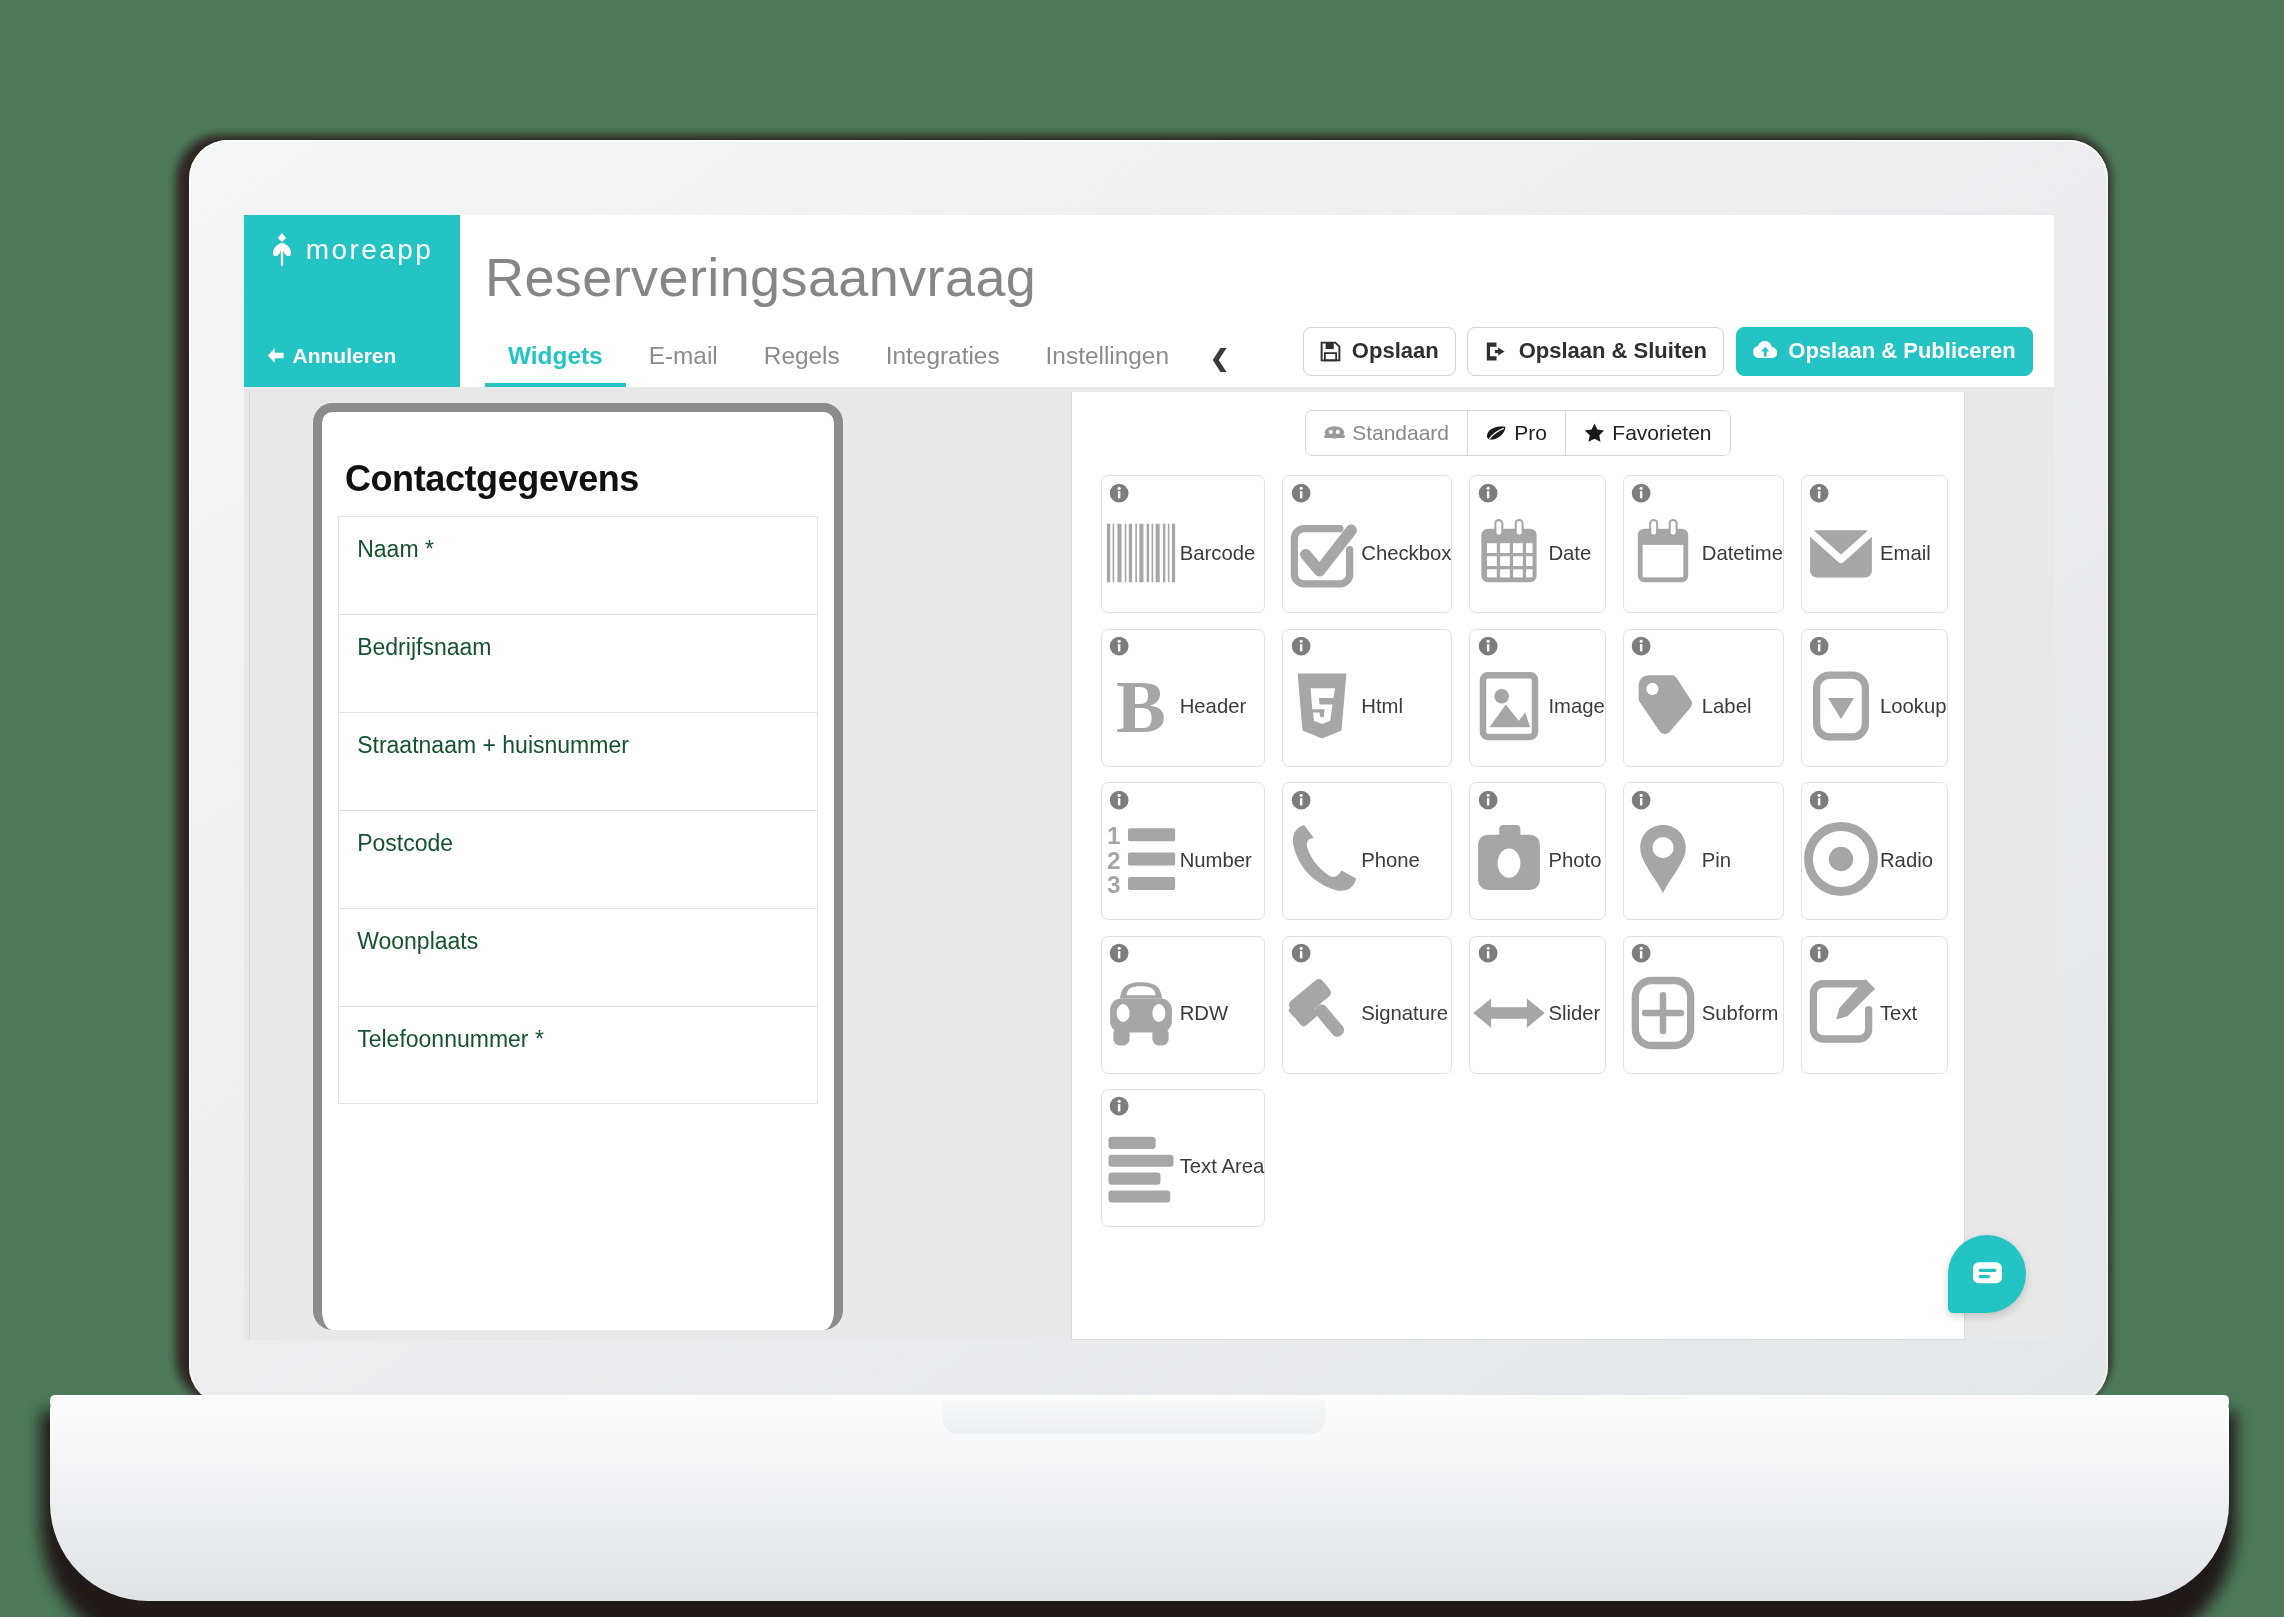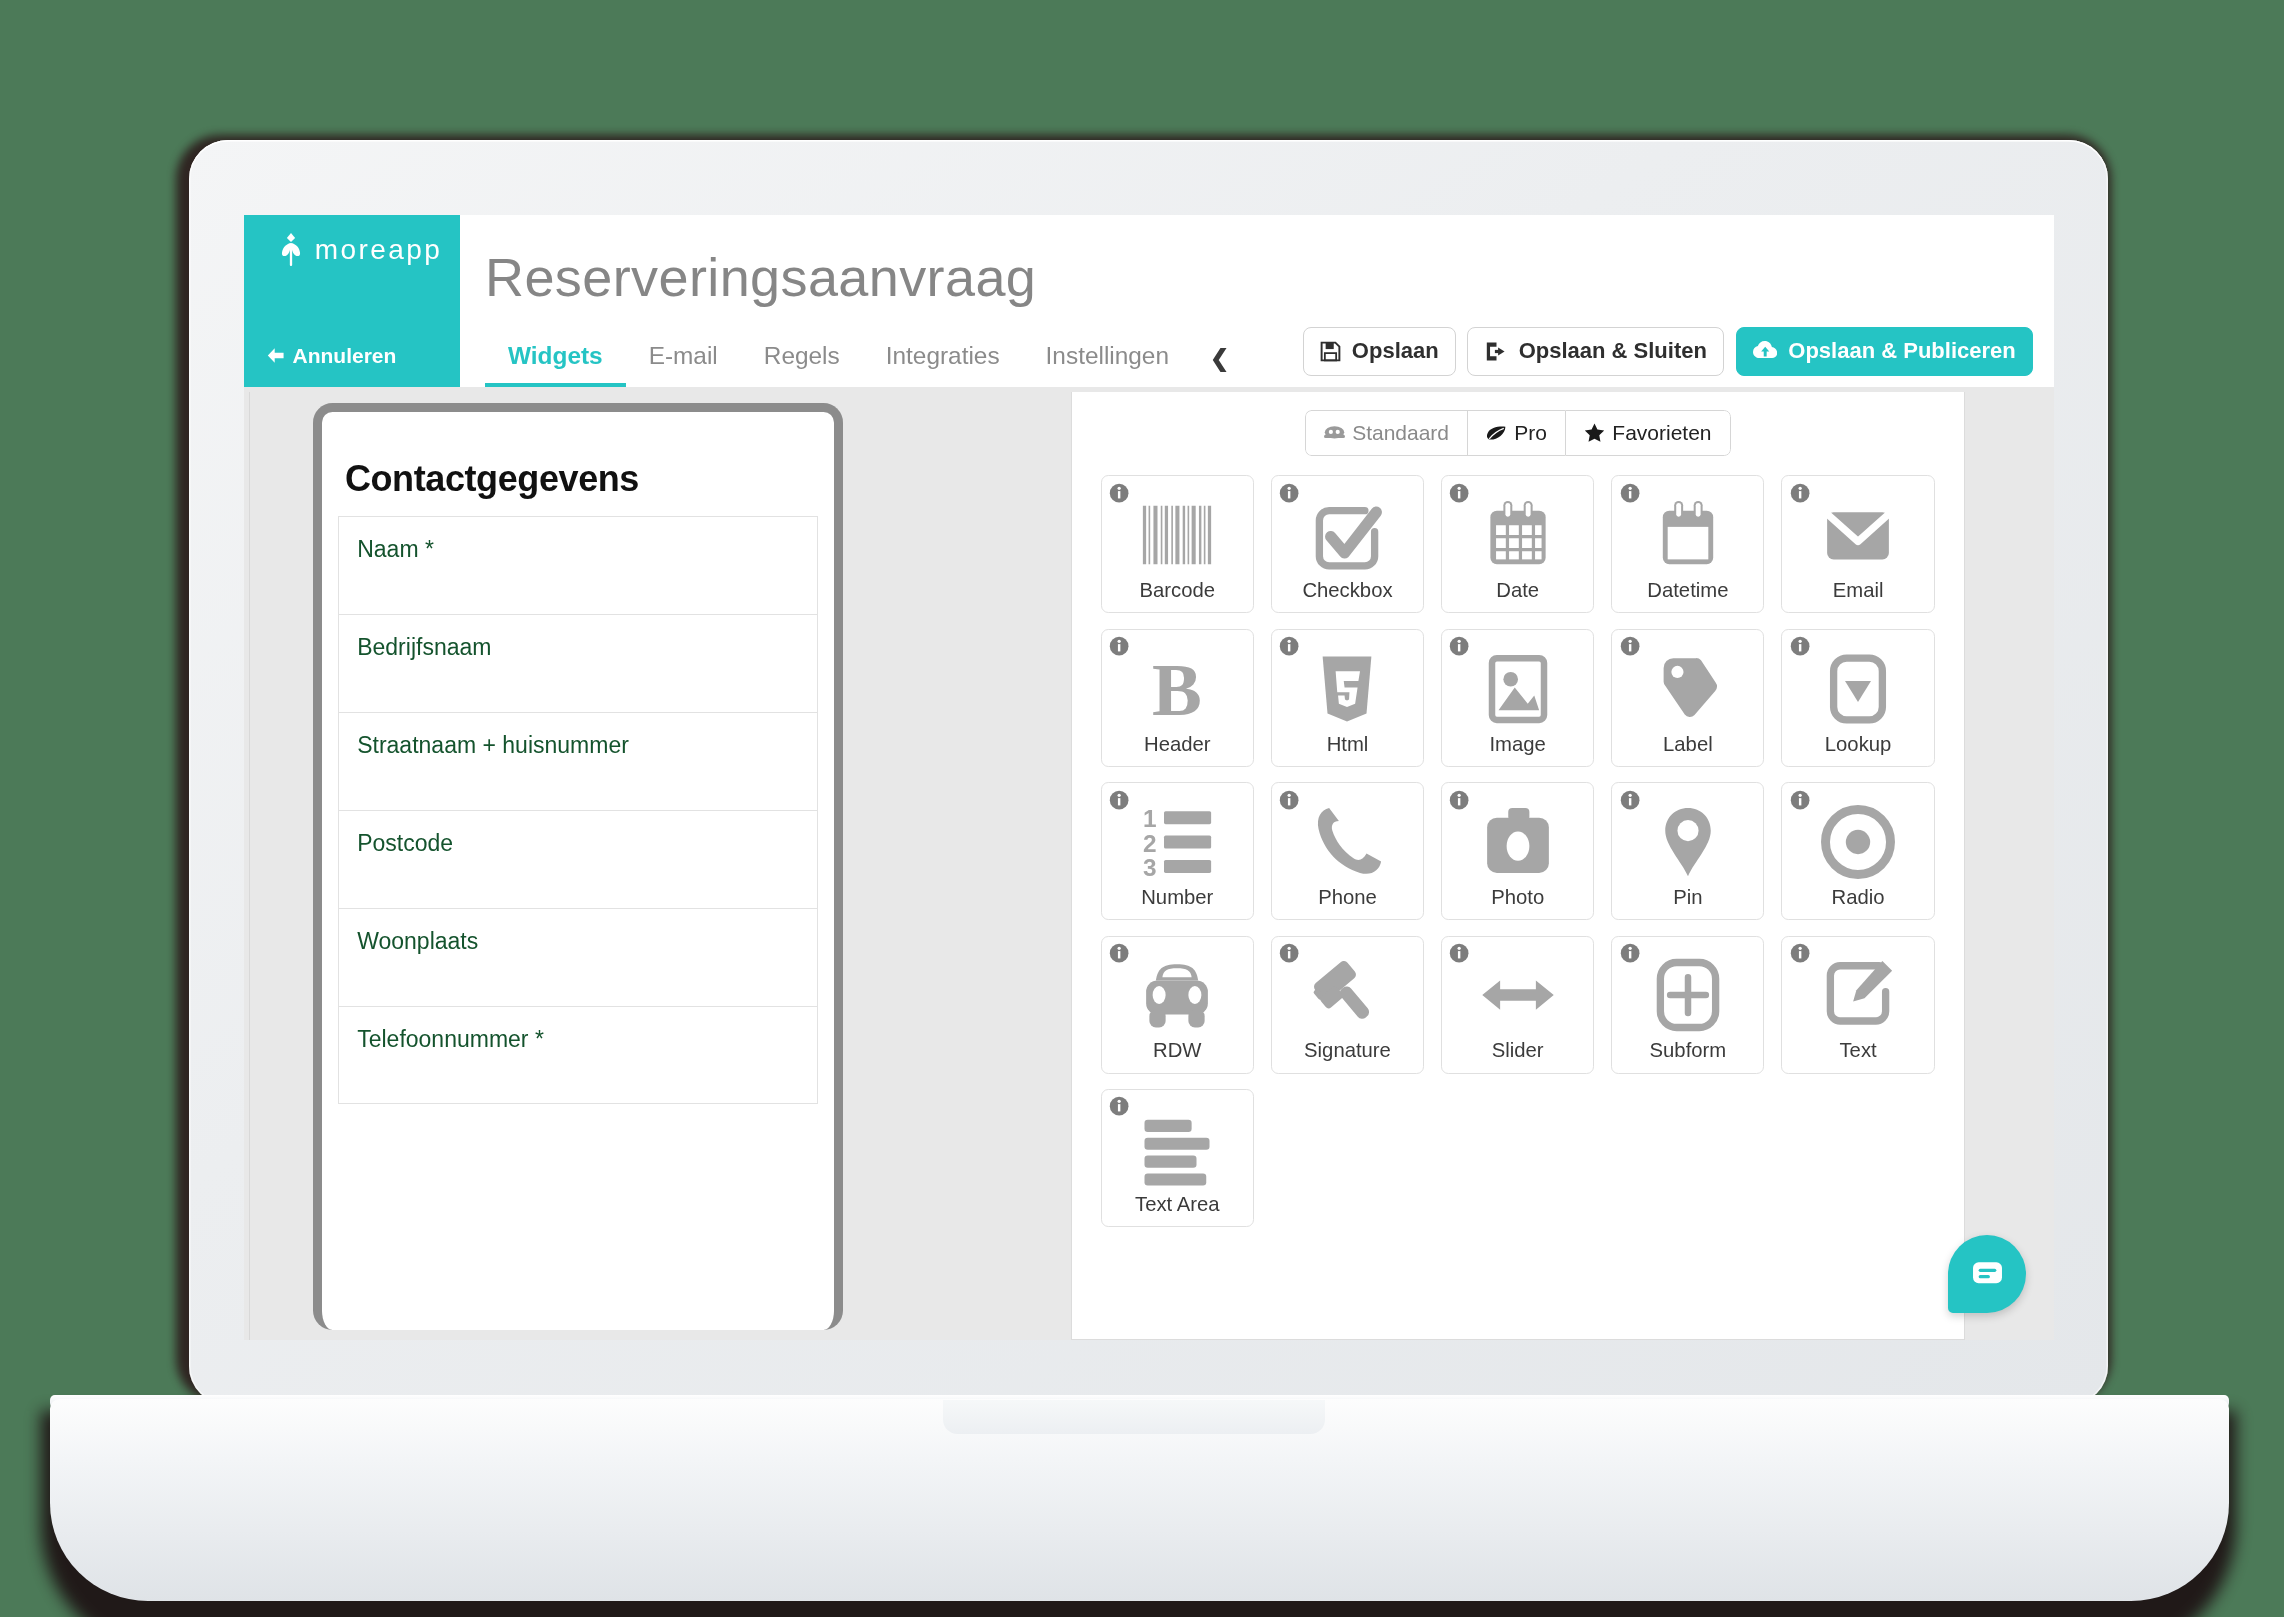--- a/index.html
+++ b/index.html
@@ -53,21 +53,21 @@
     position:absolute; left:50px; top:1395px; width:2179px; height:13px;
     background:linear-gradient(180deg,#ffffff,#e7eaee);
     border-radius:4.9px;
   }
 
   
   .app-header{ position:absolute; left:0; top:0; width:1810px; height:172px; background:#ffffff; }
   .brand{
     position:absolute; left:0; top:0; width:216px; height:172px; background:#25c4c4;
   }
-  .brand-logo{ position:absolute; left:33px; top:18px; display:flex; align-items:center; gap:9.8px; }
+  .brand-logo{ position:absolute; left:24px; top:18px; display:flex; align-items:center; gap:9.8px; }
   .leaf-icon{ width:28px; height:33px; flex:none; }
   .brand-word{ color:#fff; font-size:28px; letter-spacing:2.4px; font-weight:300; }
   .cancel-btn{
     position:absolute; left:21px; bottom:19.5px; display:flex; align-items:center; gap:6.5px;
     color:#fff; font-size:21px; font-weight:700; cursor:pointer; white-space:nowrap;
   }
   .arrow-left{ width:21px; height:21px; flex:none; }
 
   .page-title{
     position:absolute; left:241px; top:31px;
@@ -139,21 +139,21 @@
   .seg-btn:last-child{ border-radius:0 6.5px 6.5px 0; }
   .seg-btn.dark{ color:#222; }
   .seg-btn svg{ flex:none; }
 
   .grid{
     display:grid; grid-template-columns:repeat(5,1fr); gap:15.4px 17px;
     padding:19.5px 29px 0 29px;
   }
   .tile{
     position:relative; background:#fff; border:0.8px solid #e0e0e0; border-radius:7.3px;
-    height:138px; display:flex; flex-direction:column; align-items:center; justify-content:flex-start;
+    height:138px; display:flex; flex-direction:row; align-items:center; justify-content:flex-start;
     cursor:pointer; padding-top:16.3px;
   }
   .tile .info{
     position:absolute; left:7.3px; top:6.5px; width:20.3px; height:20.3px;
   }
   .tile .glyph{
     height:85px; display:flex; align-items:center; justify-content:center;
   }
   .tile .glyph svg{ display:block; }
   .tile .tname{

